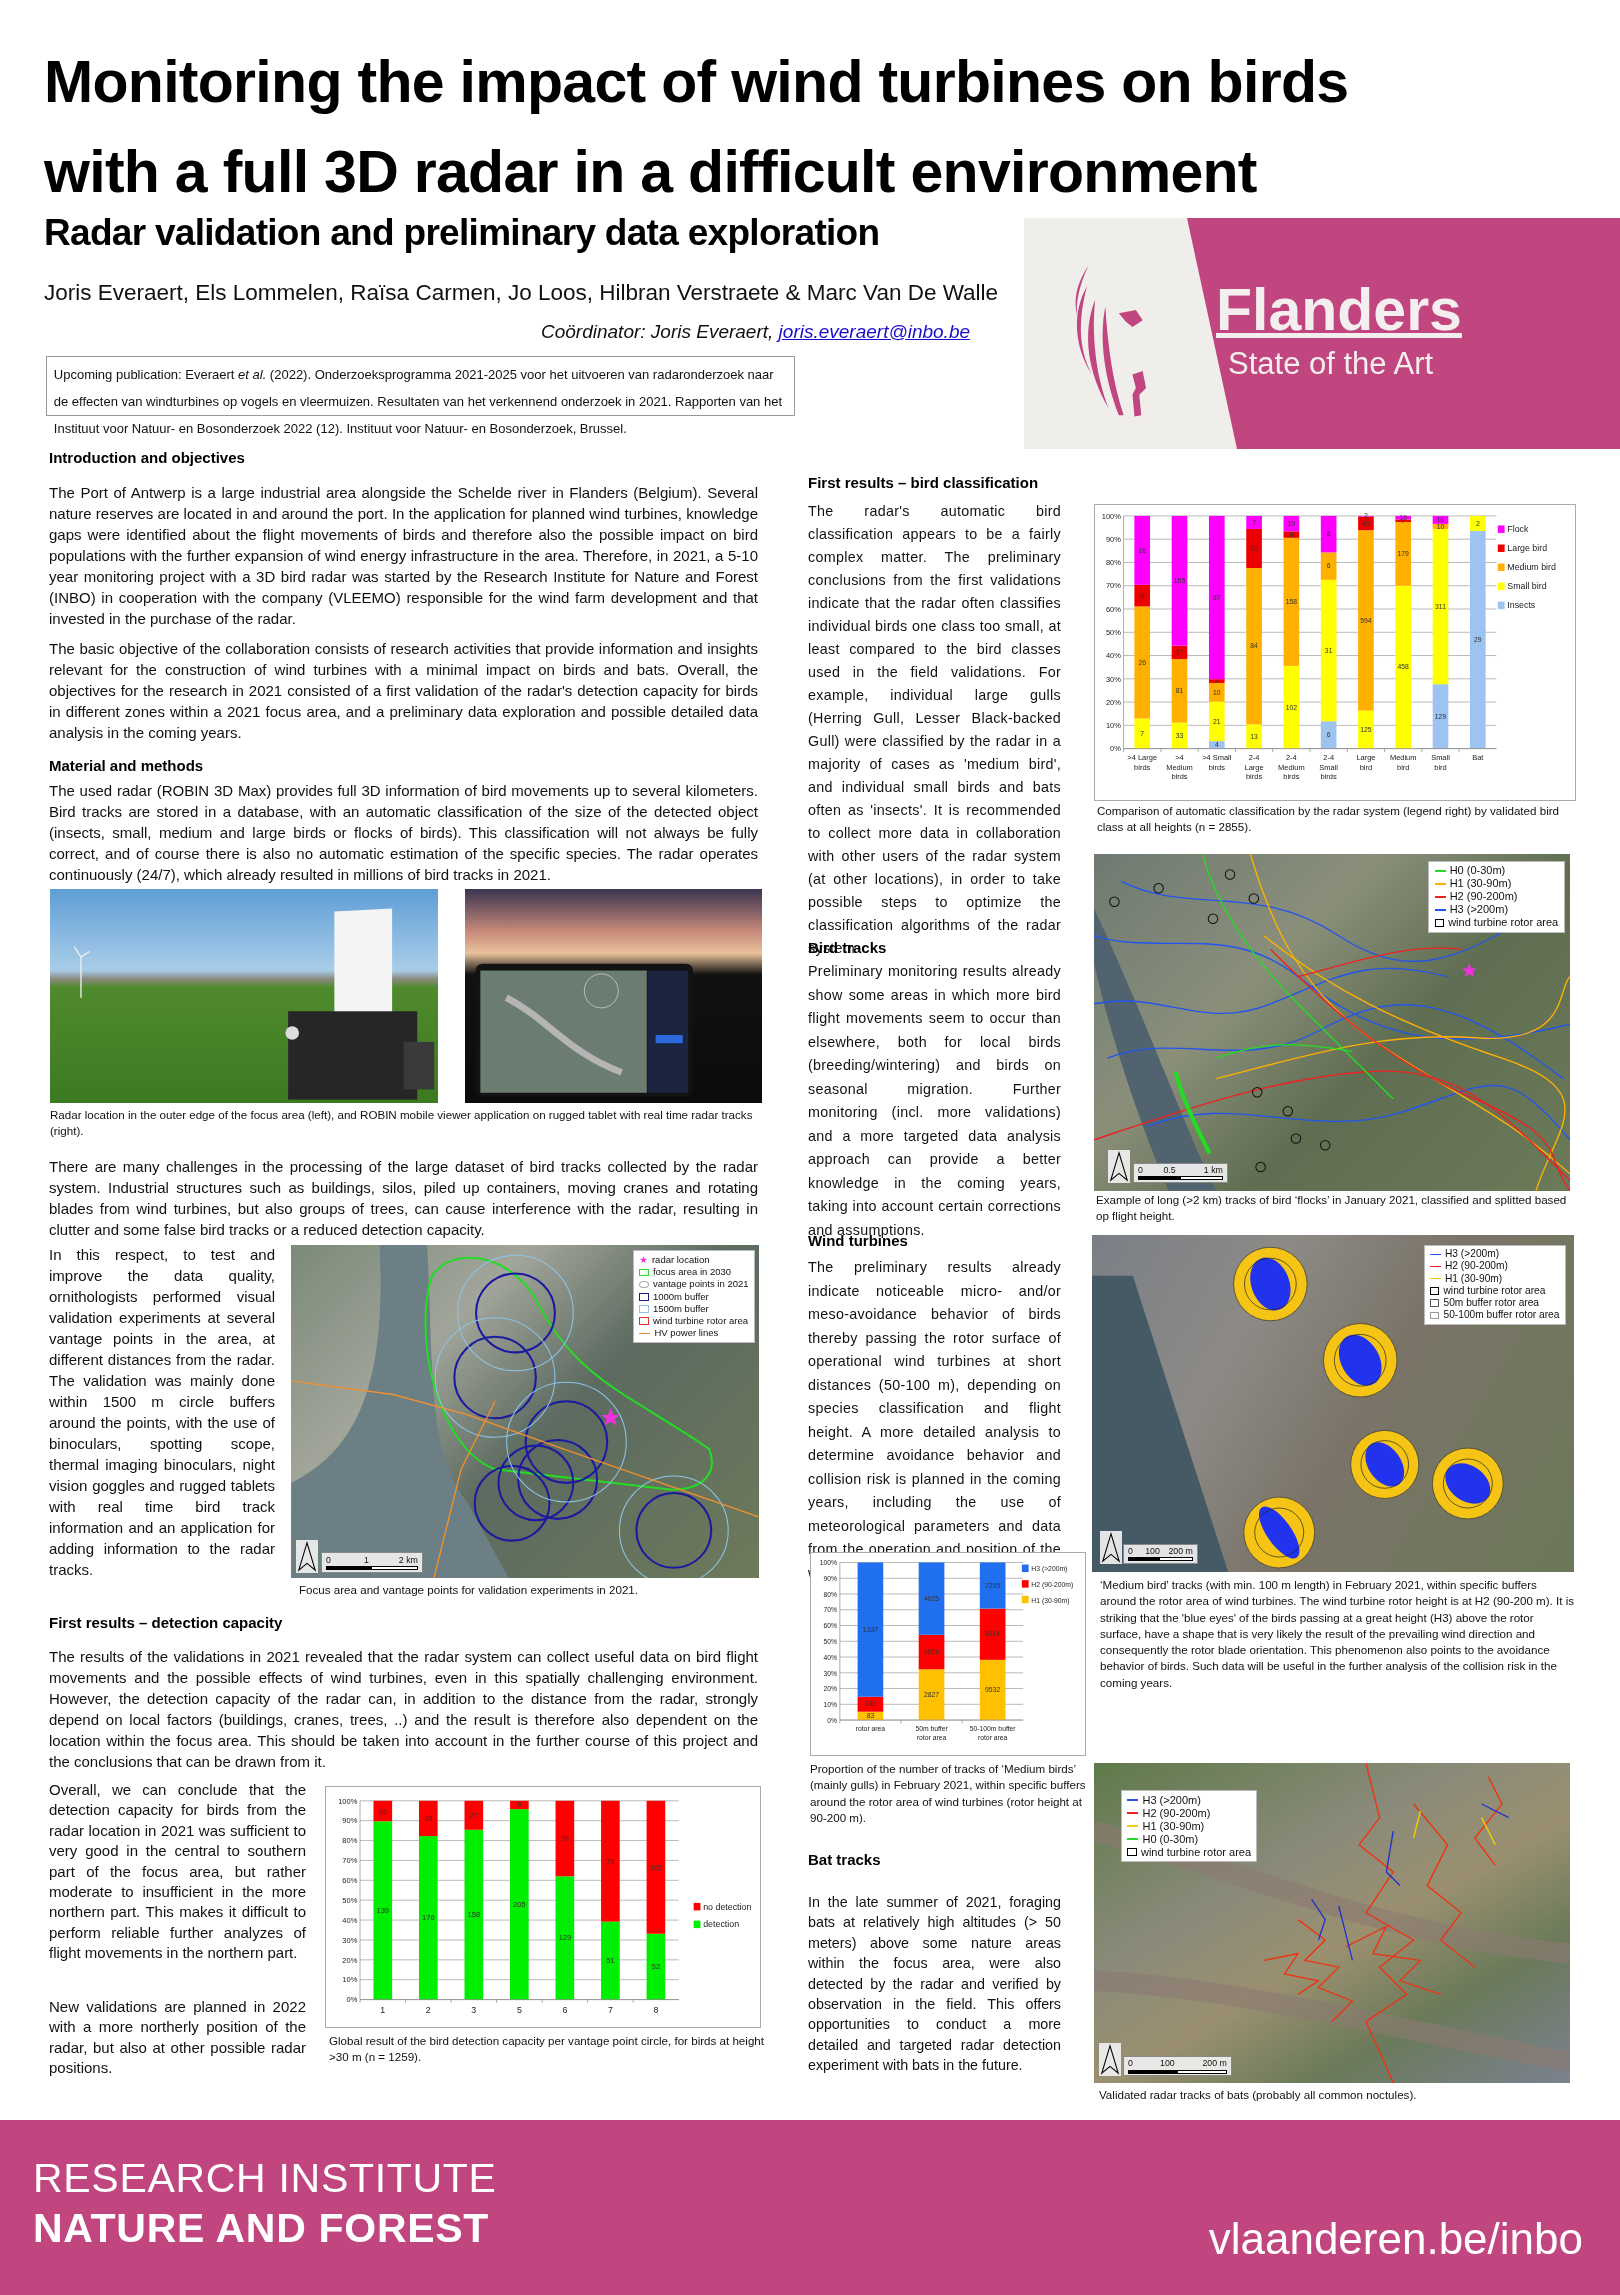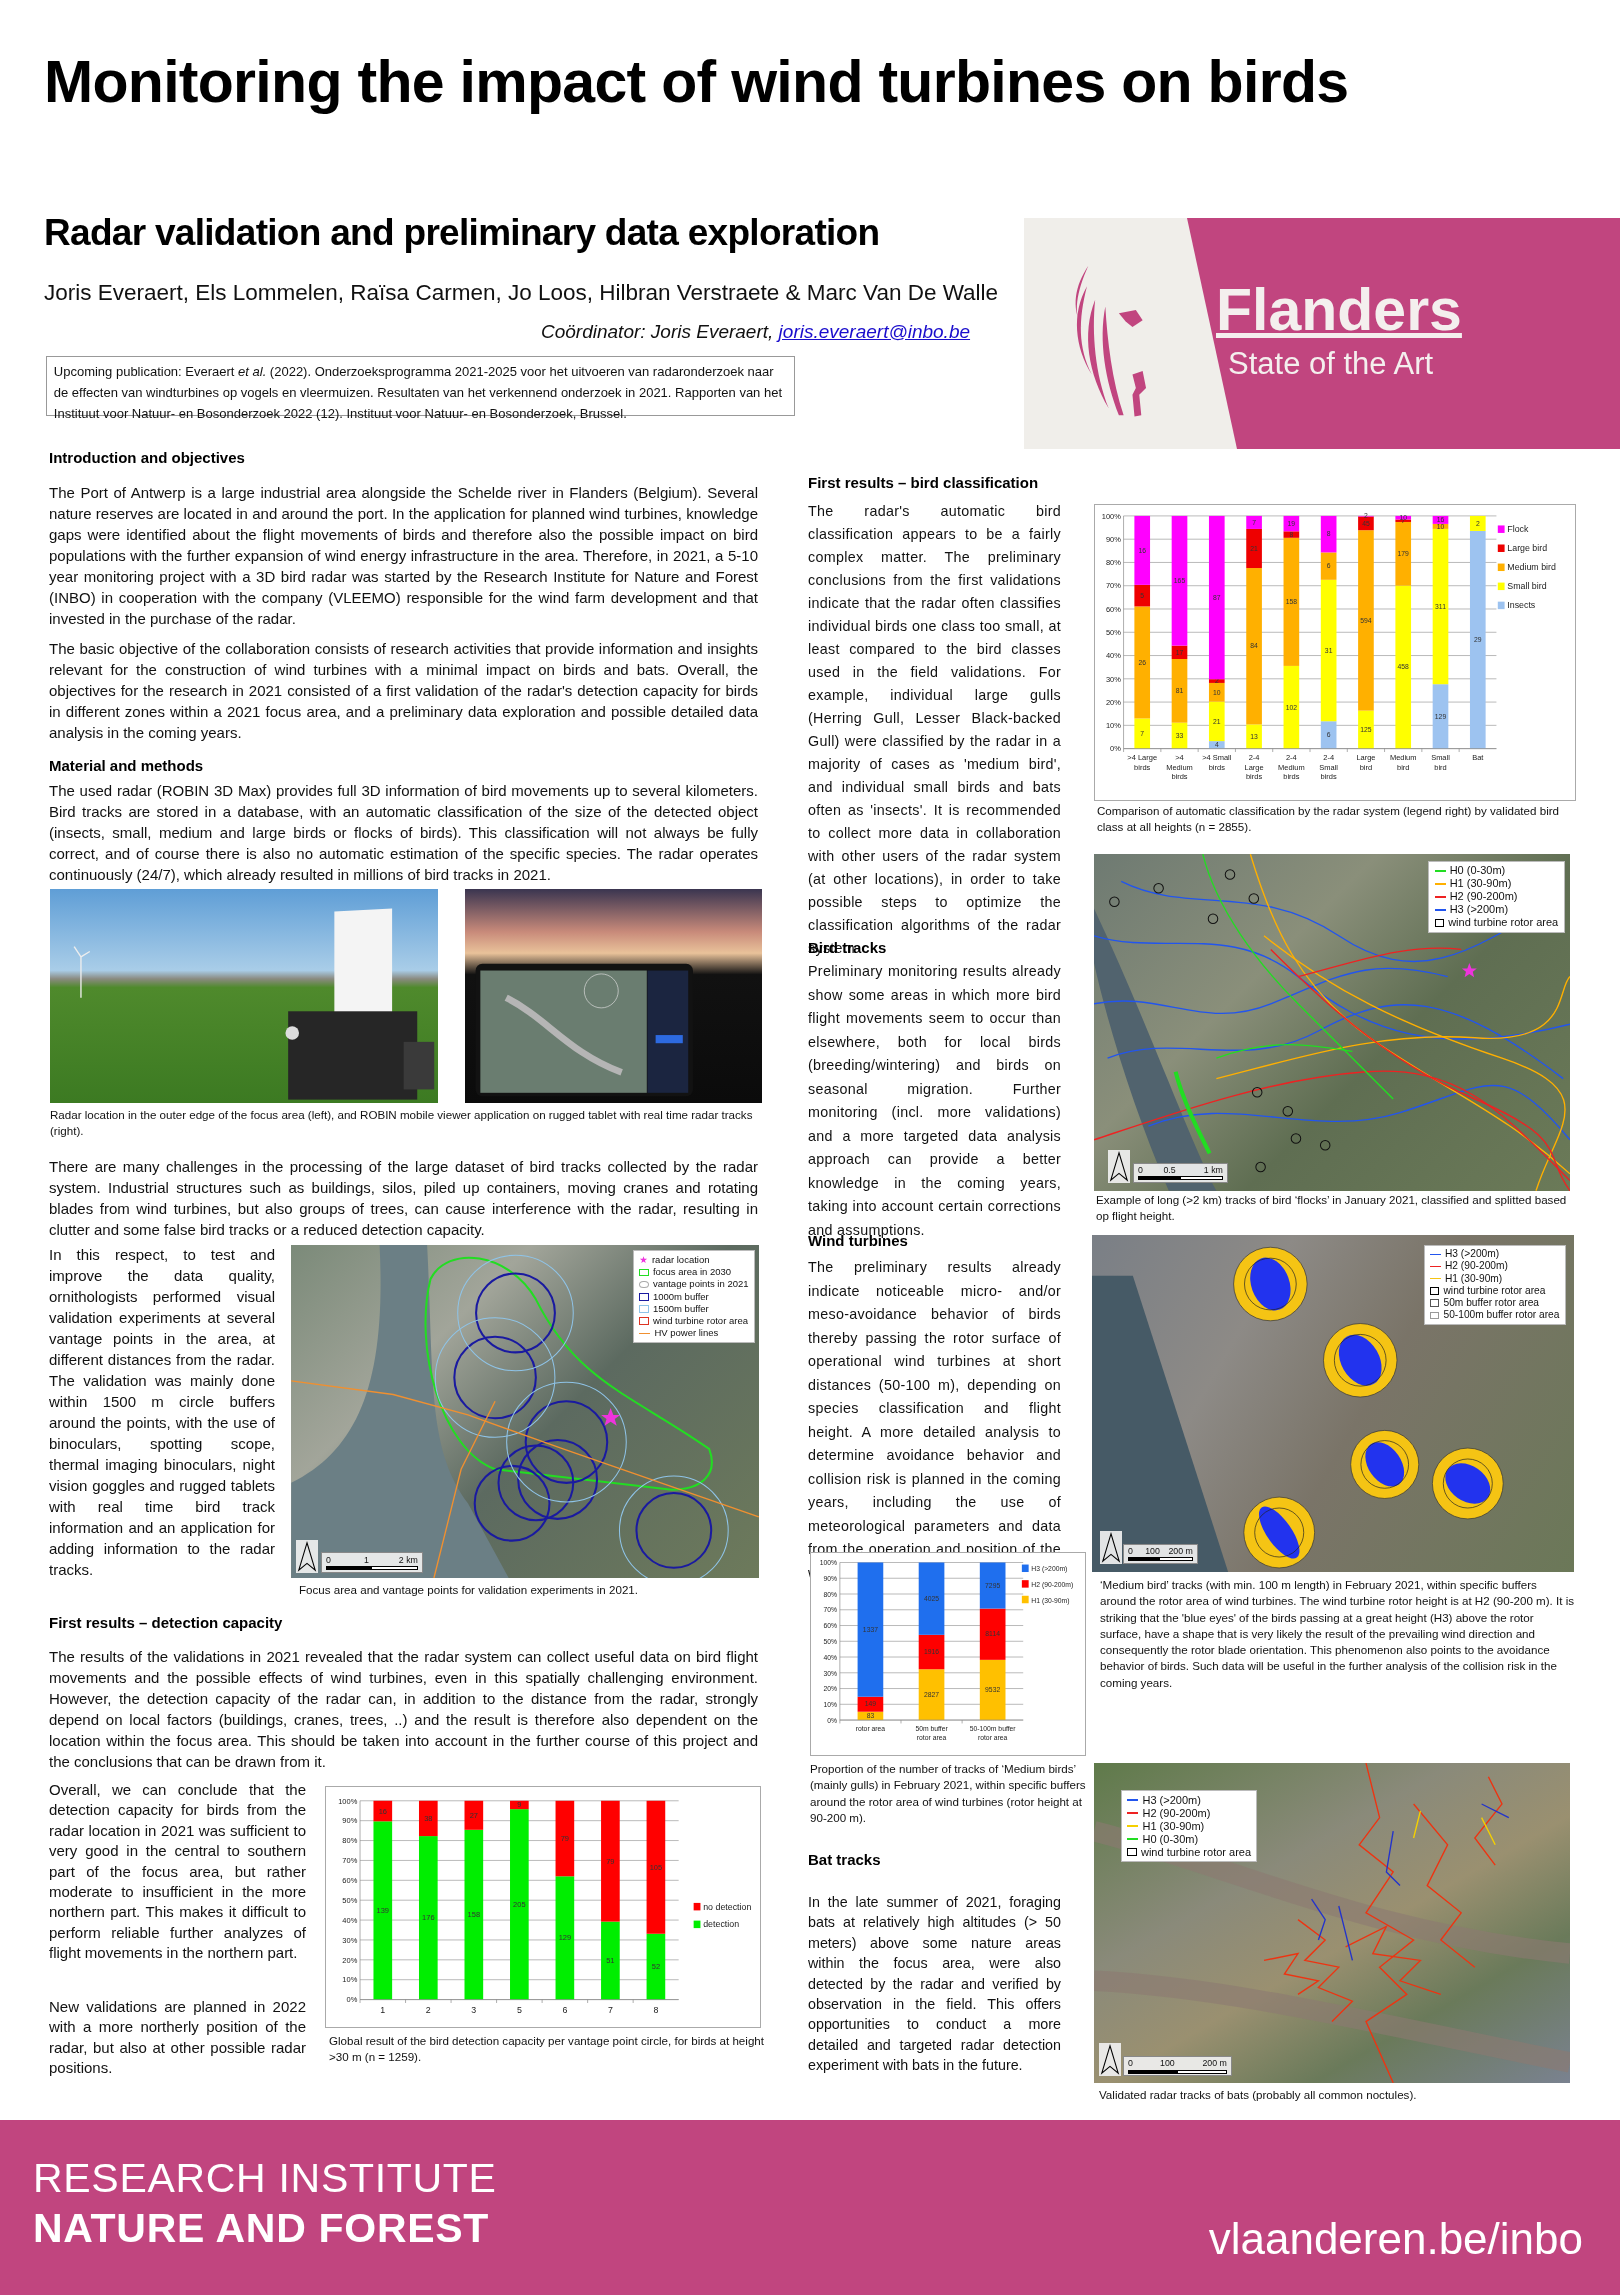--- a/index.html
+++ b/index.html
@@ -4,21 +4,21 @@
 <style>
   * { box-sizing: border-box; margin: 0; padding: 0; }
   html, body { width: 1620px; height: 2295px; background: #ffffff; overflow: hidden; }
   body { position: relative; font-family: "Liberation Sans", sans-serif; color: #111; }
   .abs { position: absolute; }
   .title { left: 44px; top: 37px; width: 1531px; font-family: "Liberation Sans", sans-serif; font-weight: bold; font-size: 59px; line-height: 90px; color: #000; letter-spacing: -0.7px; }
   .subtitle { left: 44px; top: 212px; font-weight: bold; font-size: 37px; color: #000; letter-spacing: -0.7px; }
   .authors { left: 44px; top: 280px; font-size: 22.5px; color: #111; }
   .coord { left: 541px; top: 321px; font-size: 19px; font-style: italic; color: #111; }
   .coord a { color: #1a0dcc; text-decoration: underline; }
-  .pub { left: 46px; top: 356px; width: 749px; height: 60px; border: 1.4px solid #999; padding: 4.1px 6.8px; font-size: 13px; line-height: 21px; color: #111; }
+  .pub { left: 46px; top: 356px; width: 749px; height: 60px; border: 1.4px solid #999; padding: 4.1px 6.8px; font-size: 13px; line-height: 27px; color: #111; }
   .flanders { left: 1024px; top: 218px; width: 596px; height: 231px; background: #c1457f; overflow: hidden; }
   .flanders .wedge { position: absolute; left: 0; top: 0; width: 100%; height: 100%; background: #f0eeea; clip-path: polygon(0 0, 163px 0, 213px 100%, 0 100%); }
   .flanders .lion { position: absolute; left: 44px; top: 41px; width: 95px; height: 163px; }
   .flanders .fl-name { position: absolute; left: 192px; top: 58px; font-size: 59px; font-weight: bold; color: #f4efee; text-decoration: underline; }
   .flanders .fl-tag { position: absolute; left: 204px; top: 128px; font-size: 31px; color: #f4efee; }
   h3.sec { position: absolute; font-size: 15px; font-weight: bold; color: #000; }
   .para { position: absolute; font-size: 15px; line-height: 21px; text-align: justify; color: #111; }
   .para-mid { position: absolute; font-size: 15px; line-height: 23px; text-align: justify; color: #111; letter-spacing: 0.3px; }
   .caption { position: absolute; font-size: 11.6px; line-height: 16.3px; color: #111; }
   .photo { position: absolute; overflow: hidden; }
@@ -34,20 +34,21 @@
   .footer .url { position: absolute; right: 37px; top: 94px; font-size: 44px; color: #fff; }
   .scale { position: absolute; background: rgba(240,240,240,0.92); border: 0.7px solid #888; font-size: 8.8px; padding: 1.4px 4.1px; }
   .north { position: absolute; background: rgba(240,240,240,0.92); width: 22px; height: 33px; }
   svg text { font-family: "Liberation Sans", sans-serif; }
 </style>
 </head>
 <body>
 
 <div class="abs title">
   <div>Monitoring the impact of wind turbines on birds</div>
+  <div>with a full 3D radar in a difficult environment</div>
 </div>
 <div class="abs subtitle">Radar validation and preliminary data exploration</div>
 <div class="abs authors">Joris Everaert, Els Lommelen, Raïsa Carmen, Jo Loos, Hilbran Verstraete &amp; Marc Van De Walle</div>
 <div class="abs coord">
   <span>Coördinator: Joris Everaert, </span><a>joris.everaert@inbo.be</a>
 </div>
 <div class="abs pub">
   <span>Upcoming publication: Everaert </span><i>et al.</i><span> (2022). Onderzoeksprogramma 2021-2025 voor het uitvoeren van radaronderzoek naar de effecten van windturbines op vogels en vleermuizen. Resultaten van het verkennend onderzoek in 2021. Rapporten van het Instituut voor Natuur- en Bosonderzoek 2022 (12). Instituut voor Natuur- en Bosonderzoek, Brussel.</span>
 </div>
 

